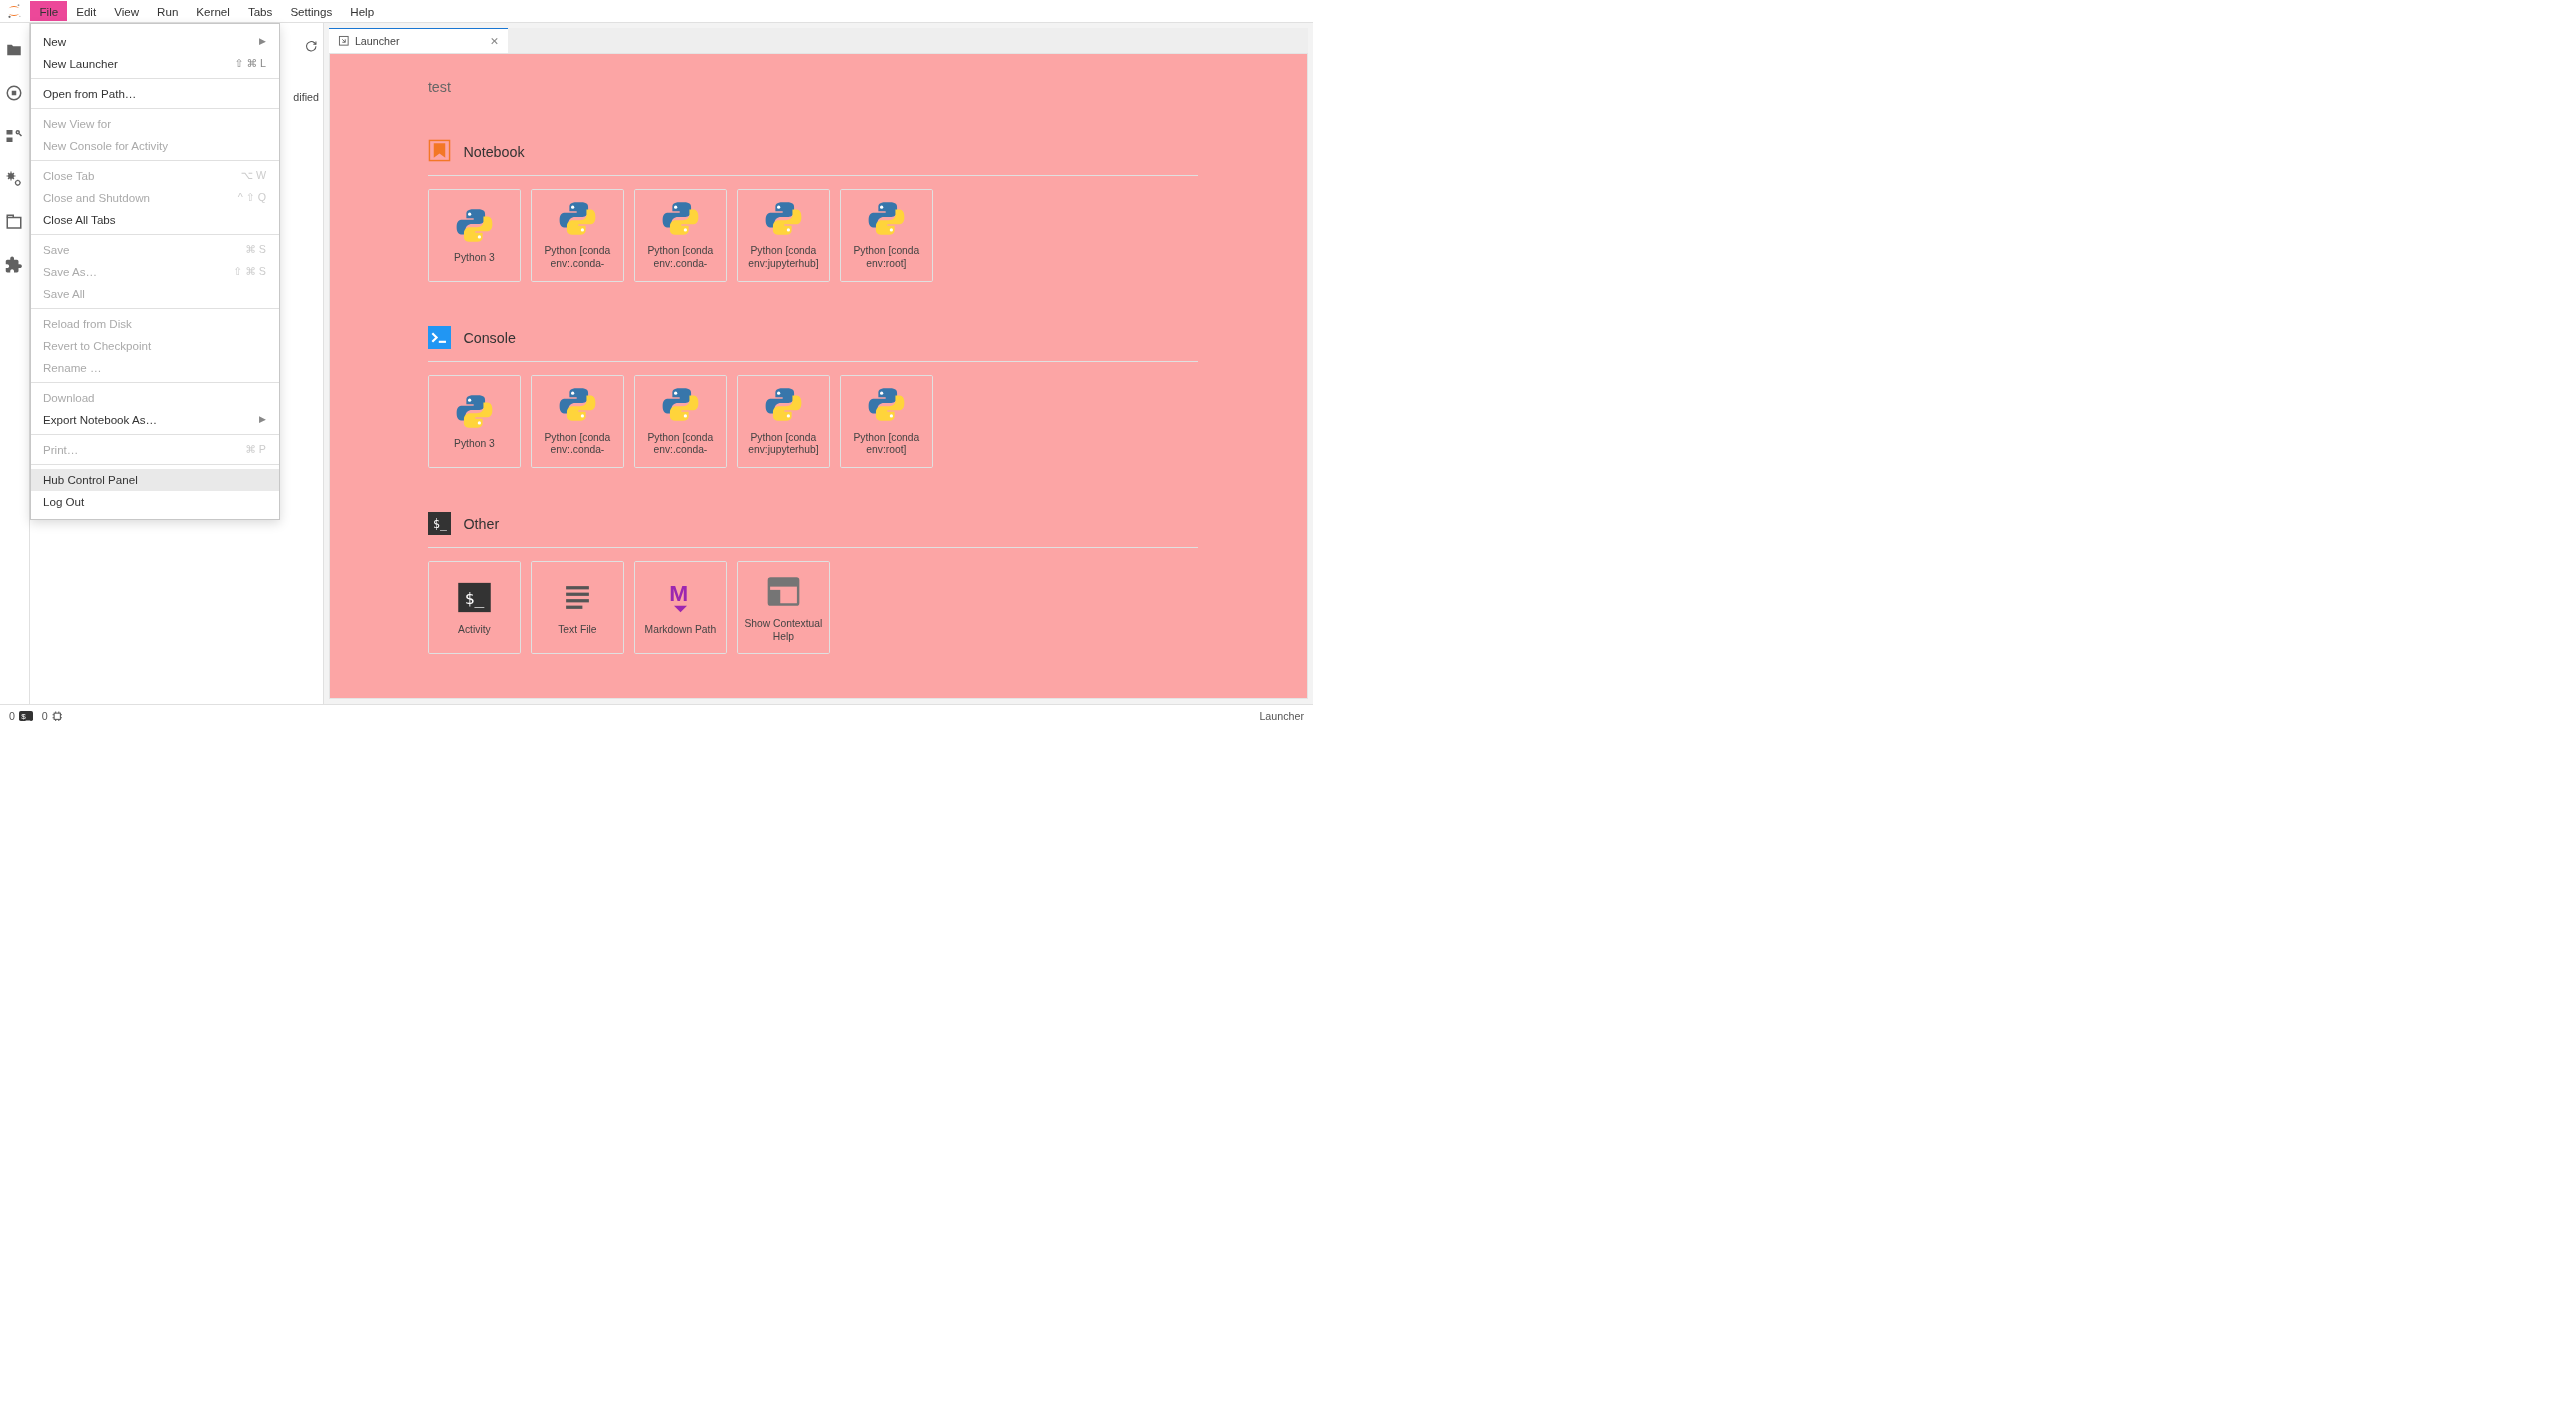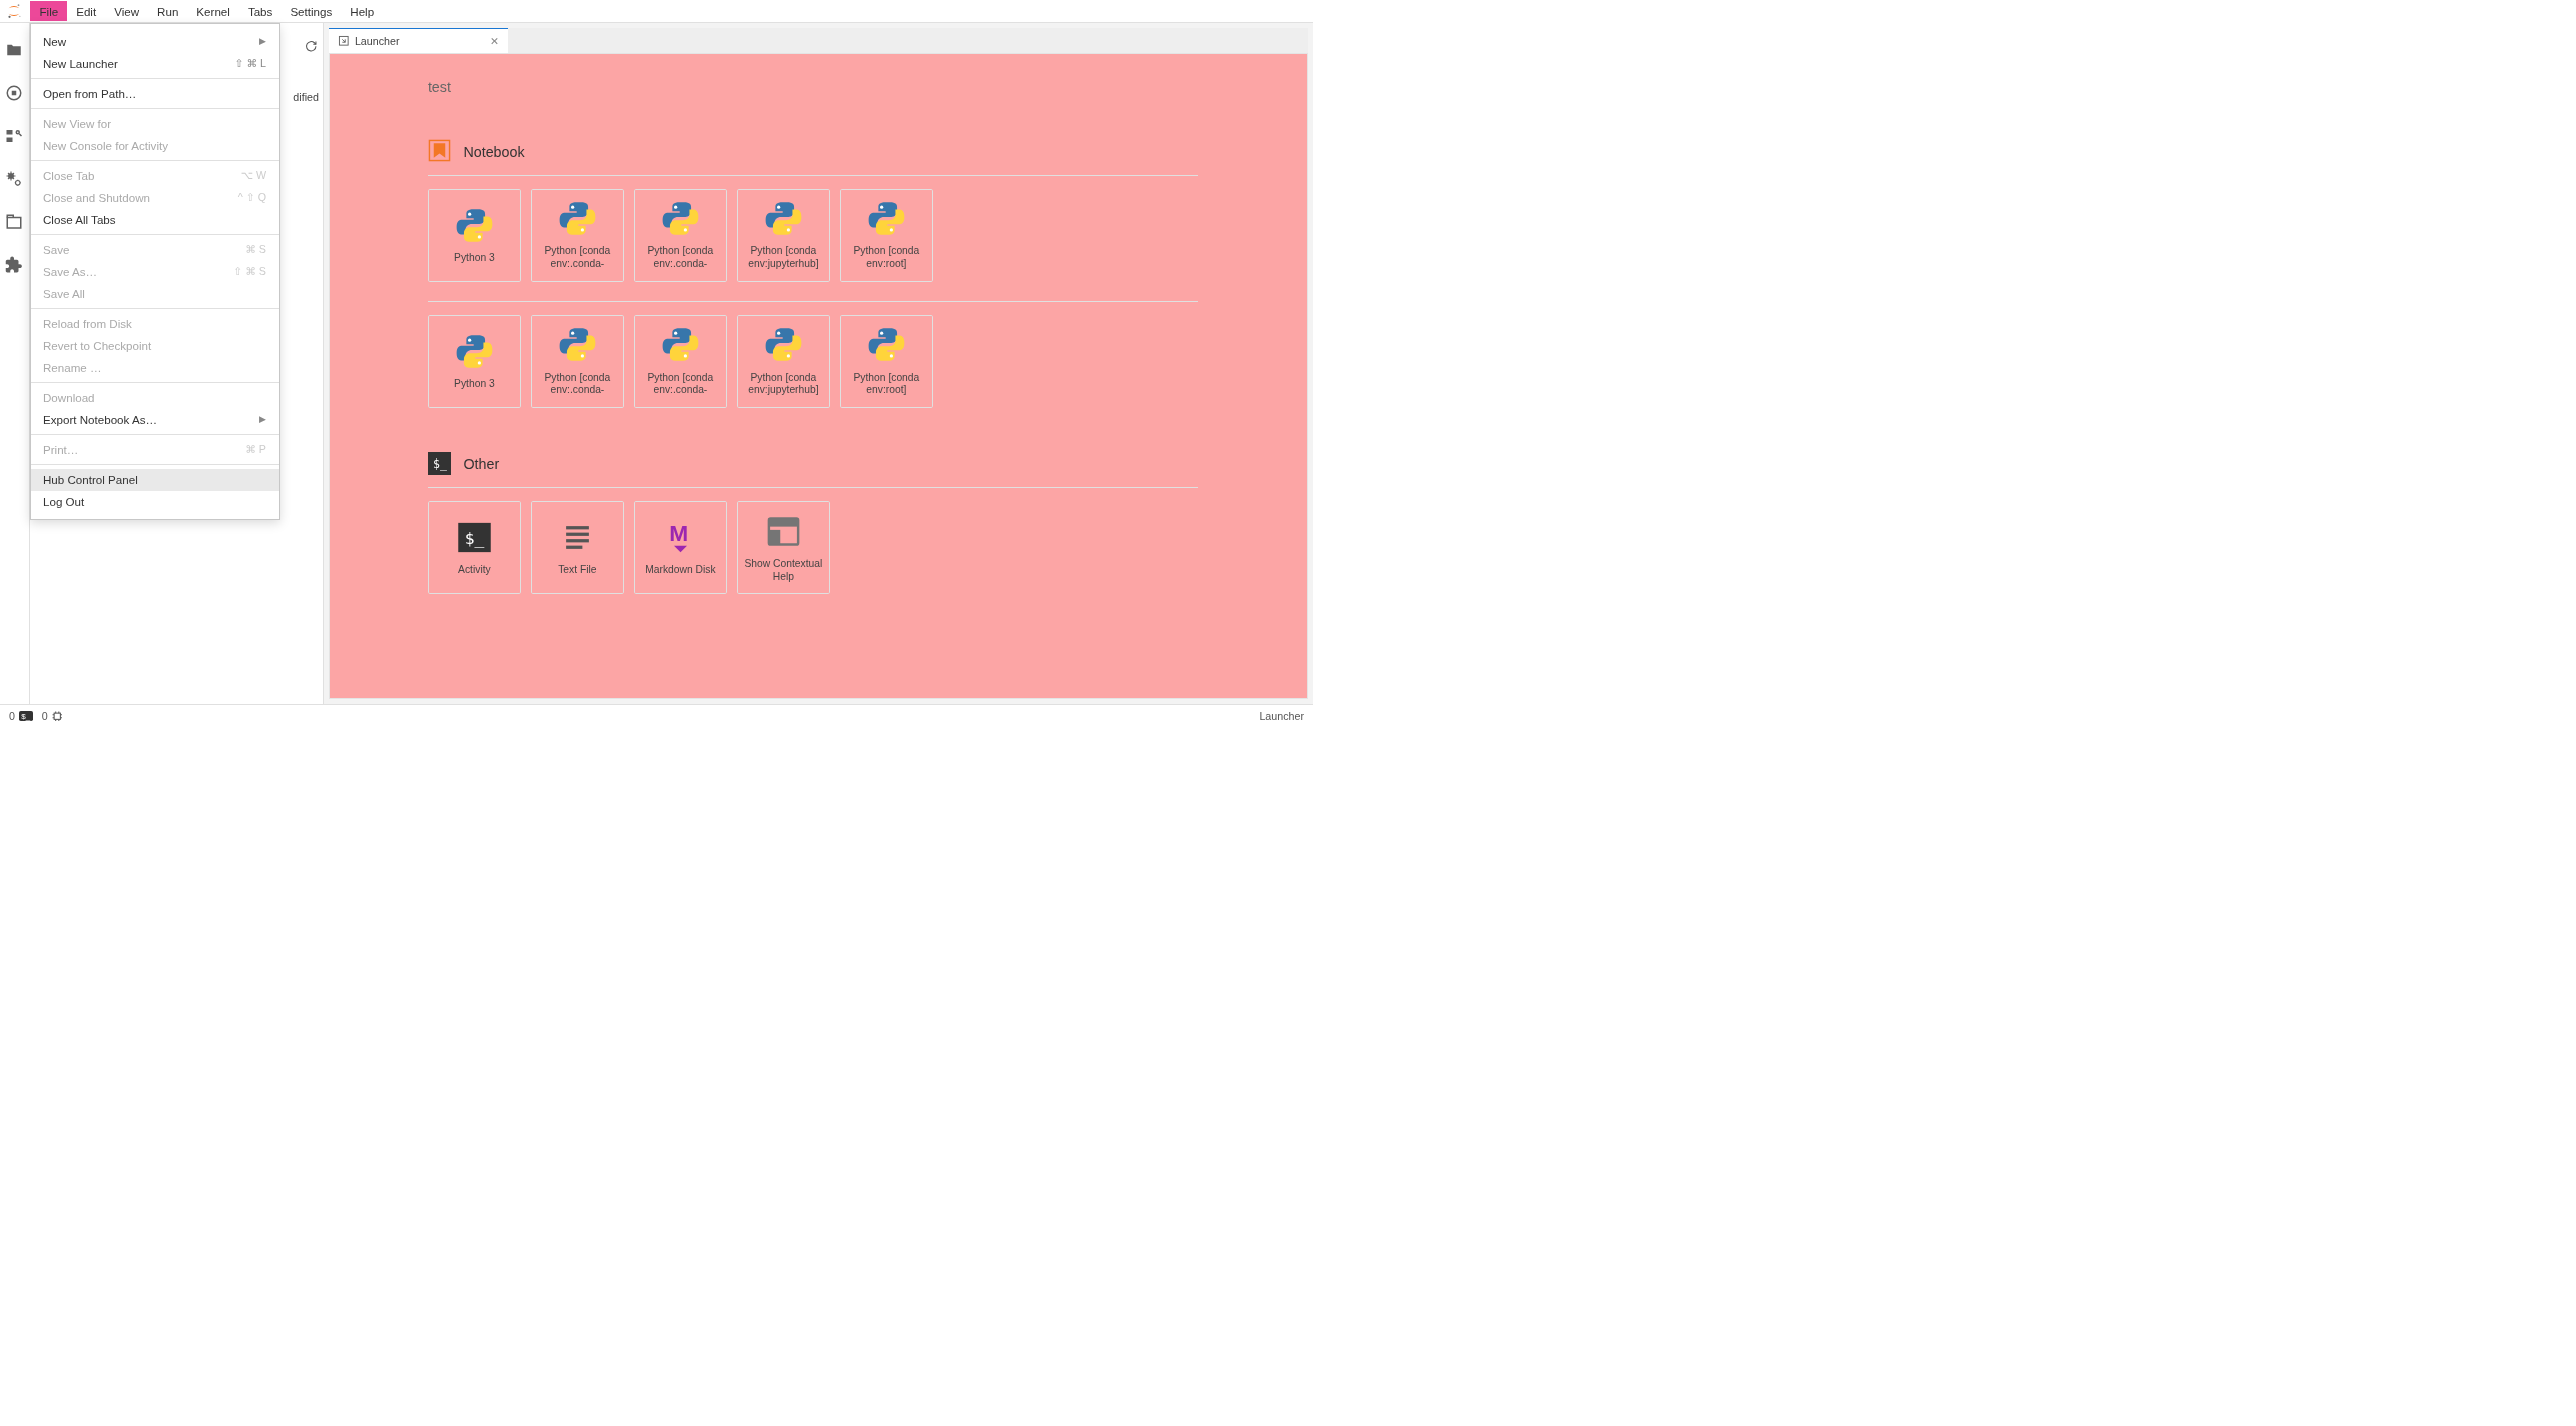--- a/index.html
+++ b/index.html
@@ -342,20 +342,28 @@
                 <div class="card-icon">
                   <svg width="39" height="39" viewBox="0 0 48 48">
                     <use href="#python-logo"></use>
                   </svg>
                 </div>
                 <div class="card-label">Python [conda env:root]</div>
               </div>
             </div>
           </div>
           <div class="section">
+            <div class="section-header">
+              <span><svg width="23" height="23" viewBox="0 0 32 32">
+                  <rect width="32" height="32" fill="#2196f3"></rect>
+                  <path d="M6 10l6 6-6 6" stroke="#fff" stroke-width="3" fill="none"></path>
+                  <path d="M15 22h10" stroke="#fff" stroke-width="3"></path>
+                </svg></span>
+              <span class="section-title">Console</span>
+            </div>
             <hr class="section-hr">
             <div class="card-row">
               <div class="card">
                 <div class="card-icon">
                   <svg width="39" height="39" viewBox="0 0 48 48">
                     <use href="#python-logo"></use>
                   </svg>
                 </div>
                 <div class="card-label">Python 3</div>
               </div>
@@ -423,21 +431,21 @@
                 </div>
                 <div class="card-label">Text File</div>
               </div>
               <div class="card">
                 <div class="card-icon">
                   <svg width="39" height="39" viewBox="0 0 48 48" style="font-size:13px">
                     <text x="10" y="28" fill="#9c27b0" font-size="28" font-weight="bold" font-family="Arial">M</text>
                     <path d="M16 34l8 8 8-8z" fill="#9c27b0"></path>
                   </svg>
                 </div>
-                <div class="card-label">Markdown Disk</div>
+                <div class="card-label">Markdown Path</div>
               </div>
               <div class="card">
                 <div class="card-icon">
                   <svg width="39" height="39" viewBox="0 0 48 48" fill="#757575">
                     <rect x="6" y="8" width="36" height="32" rx="2" fill="none" stroke="#757575" stroke-width="3"></rect>
                     <rect x="6" y="8" width="36" height="10" fill="#757575"></rect>
                     <rect x="6" y="22" width="14" height="18" fill="#757575"></rect>
                   </svg>
                 </div>
                 <div class="card-label">Show Contextual Help</div>

